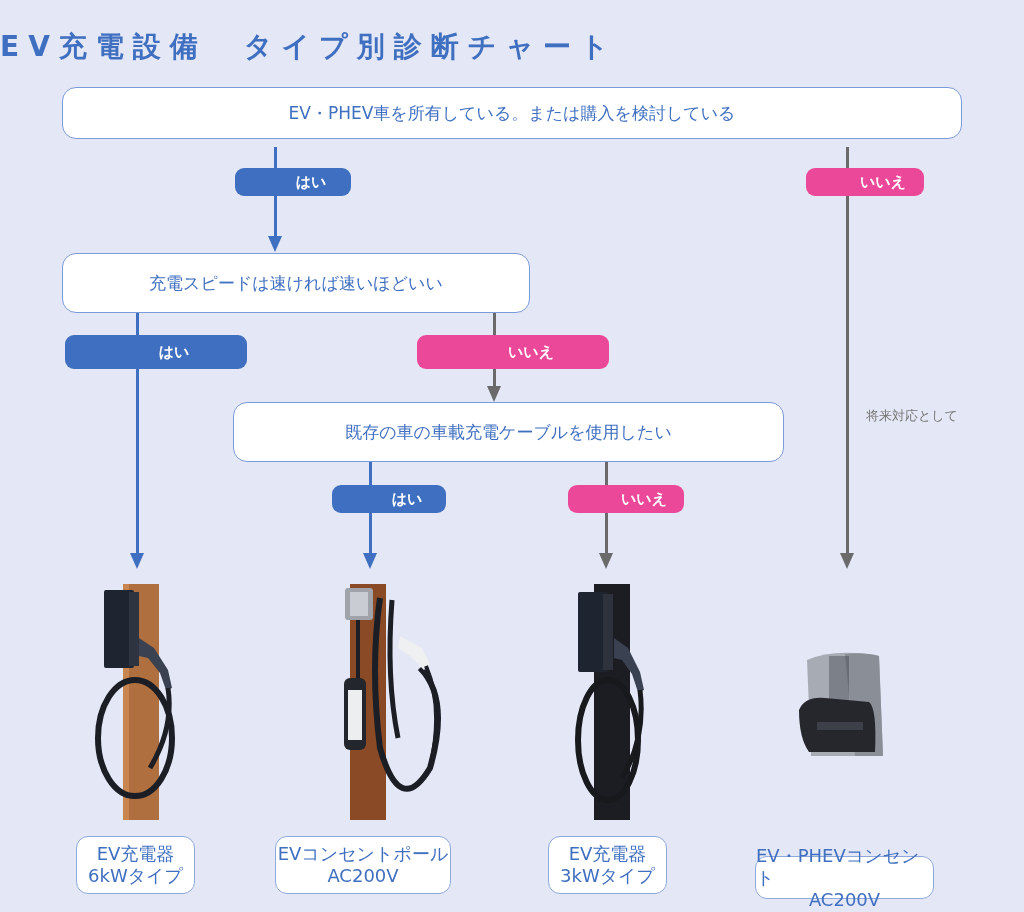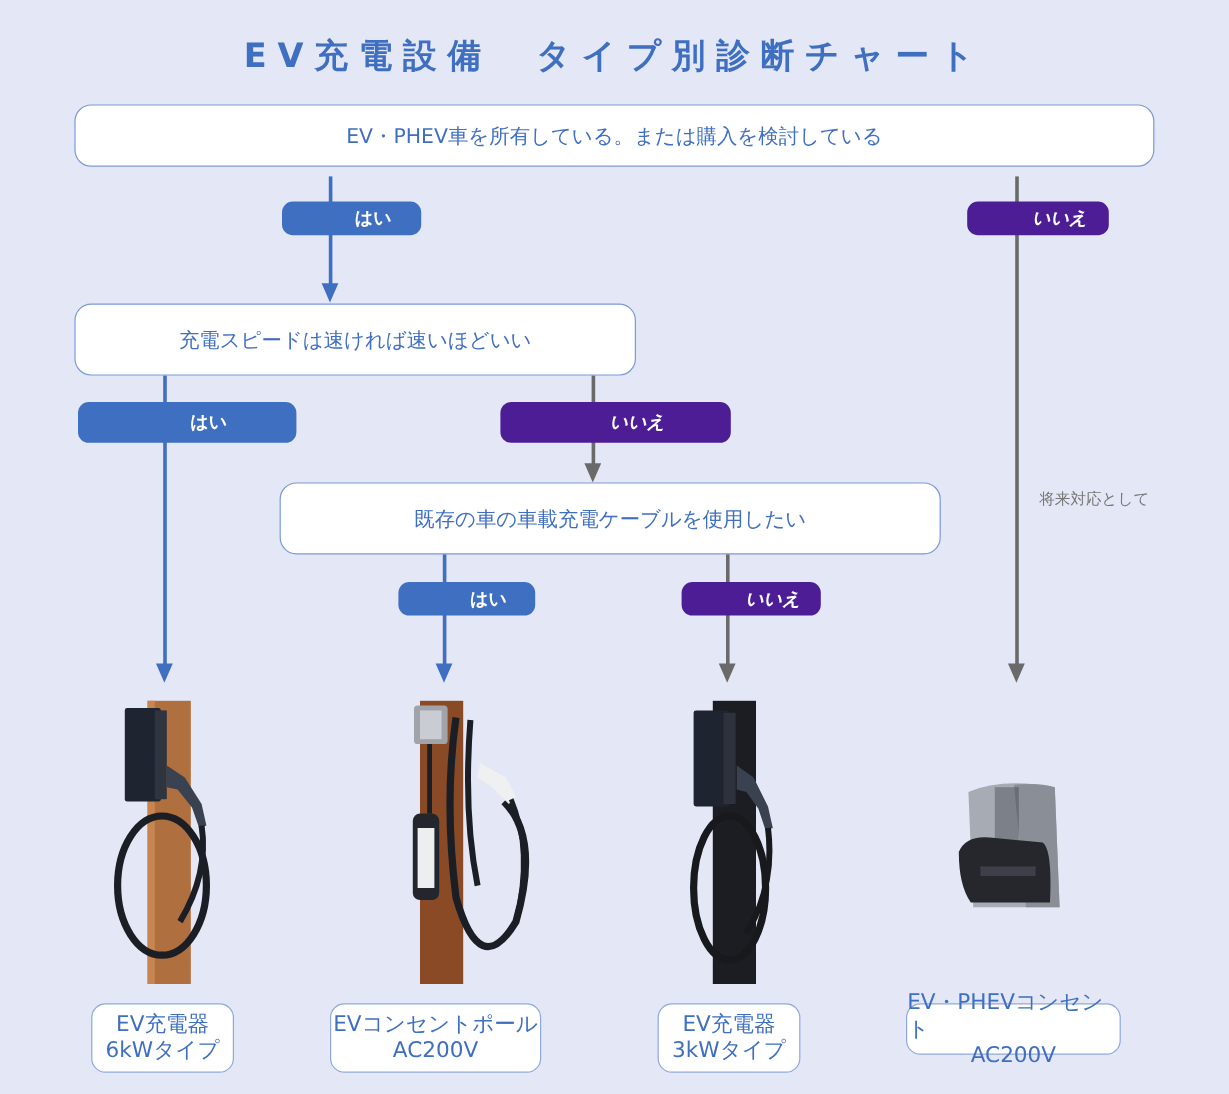--- a/index.html
+++ b/index.html
@@ -1,34 +1,34 @@
 <!DOCTYPE html>
 <html><head>
 <meta charset="utf-8">
 <style>
   html, body { margin:0; padding:0; }
   body {
     width:1024px; height:912px; background:#e4e7f5; position:relative; overflow:hidden;
     font-family: "DejaVu Sans", "Liberation Sans", sans-serif;
   }
   .title {
-    position:absolute; left:0; top:28px; width:1024px; text-align:center;
+    position:absolute; left:0; top:28px; width:1024px; 
     font-size:28px; font-weight:bold; color:#3f6fc0; letter-spacing:9px;
   }
   .qbox {
     position:absolute; background:#fff; border:1.5px solid #7b9ad8; border-radius:14px;
     display:flex; align-items:center; justify-content:center;
     color:#3f6fc0; font-size:17px; box-sizing:border-box;
   }
   .pill {
     position:absolute; height:28px; border-radius:9px; color:#fff;
     font-size:15px; font-weight:bold; display:flex; align-items:center; justify-content:center;padding-left:36px;
   }
   .yes { background:#3f6fc0; }
-  .no { background:#4c1d95;font-style:italic; }
+  .no { background:#ec4899; }
   .vline { position:absolute; width:3px; }
   .vline.blue { background:#3f6fc0; }
   .vline.gray { background:#6a6a6a; }
   .arrow { position:absolute; width:0; height:0; border-left:7px solid transparent; border-right:7px solid transparent; border-top:16px solid; }
   .arrow.blue { border-top-color:#3f6fc0; }
   .arrow.gray { border-top-color:#6a6a6a; }
   .note { position:absolute; font-size:13px; color:#777; }
   .rbox {
     position:absolute; background:#fff; border:1.5px solid #8ea8dc; border-radius:12px;
     box-sizing:border-box; display:flex; flex-direction:column; align-items:center; justify-content:center;
@@ -123,16 +123,16 @@
   <span>6kWタイプ</span>
 </div>
 <div class="rbox" style="left:275px;top:836px;width:176px;height:58px;">
   <span>EVコンセントポール</span>
   <span>AC200V</span>
 </div>
 <div class="rbox" style="left:548px;top:836px;width:119px;height:58px;">
   <span>EV充電器</span>
   <span>3kWタイプ</span>
 </div>
-<div class="rbox" style="left:755px;top:836px;width:179px;height:43px;">
+<div class="rbox" style="left:755px;top:856px;width:179px;height:43px;">
   <span>EV・PHEVコンセント</span>
   <span>AC200V</span>
 </div>
 
 </body></html>

